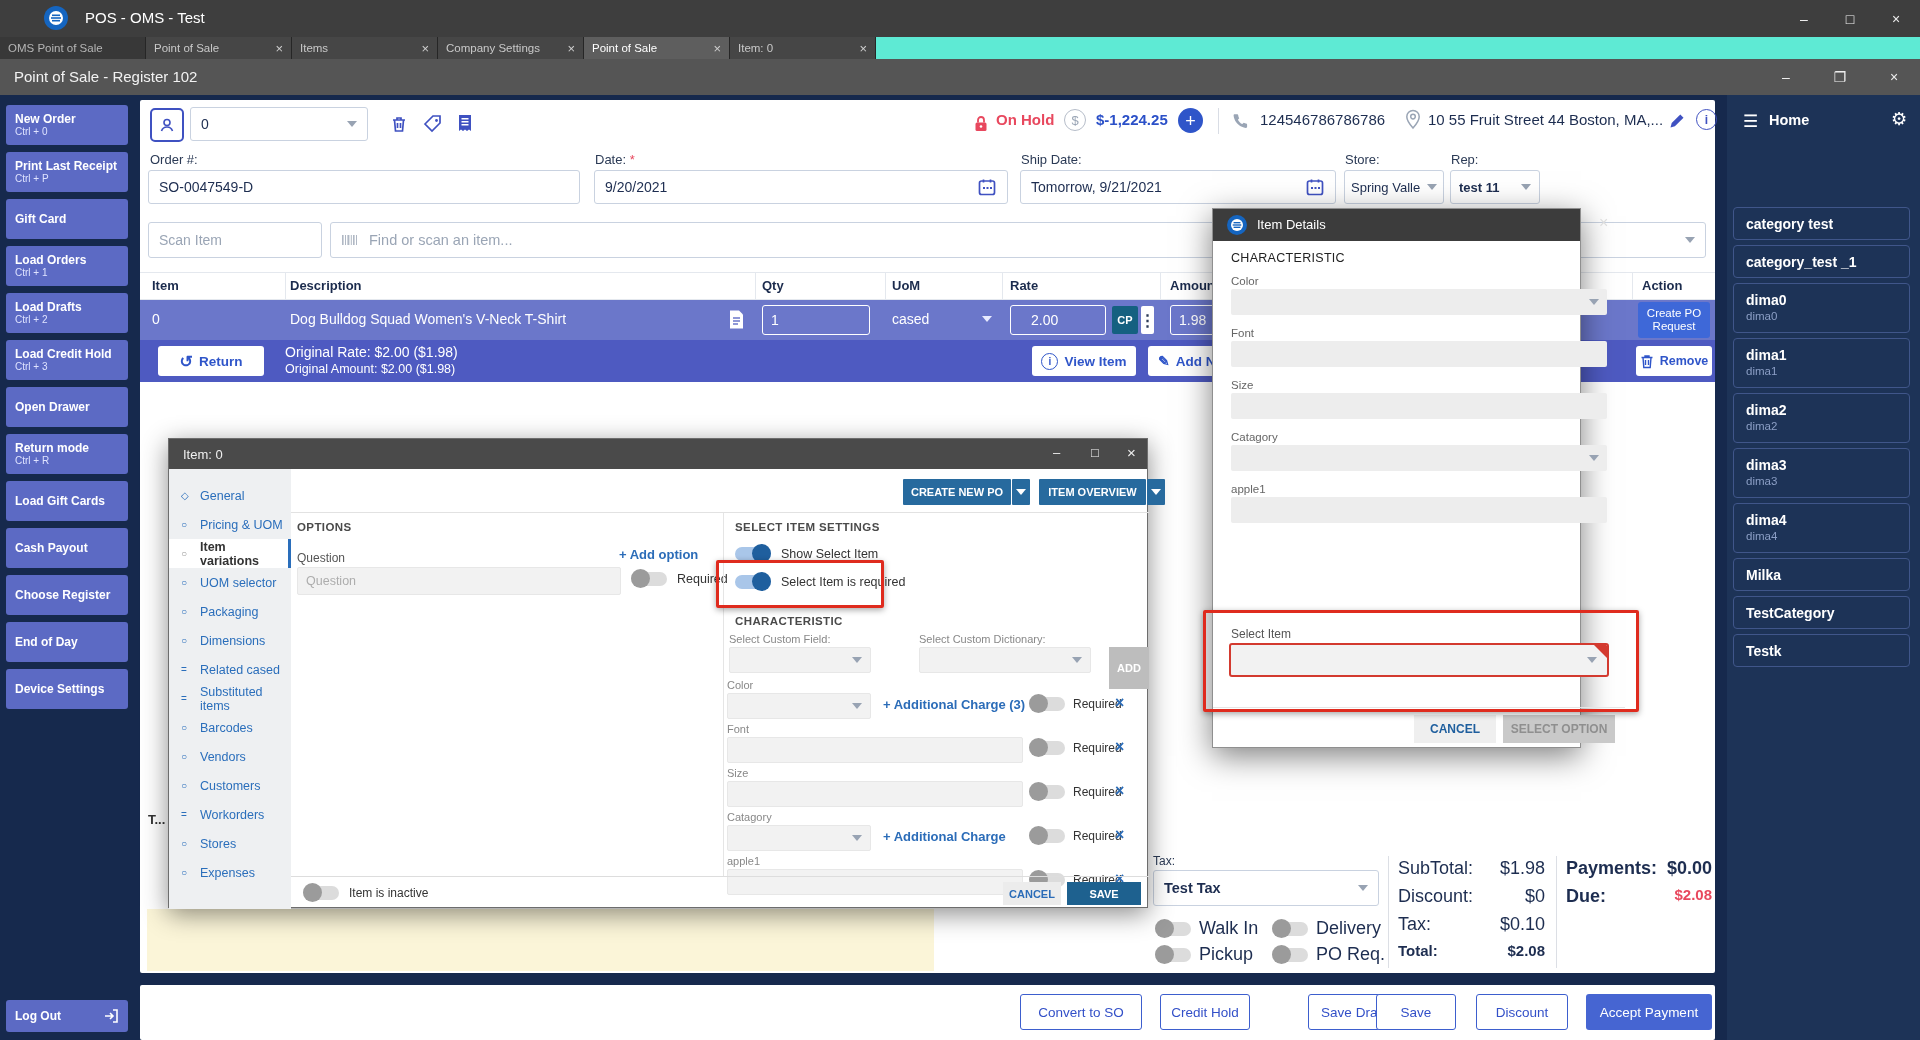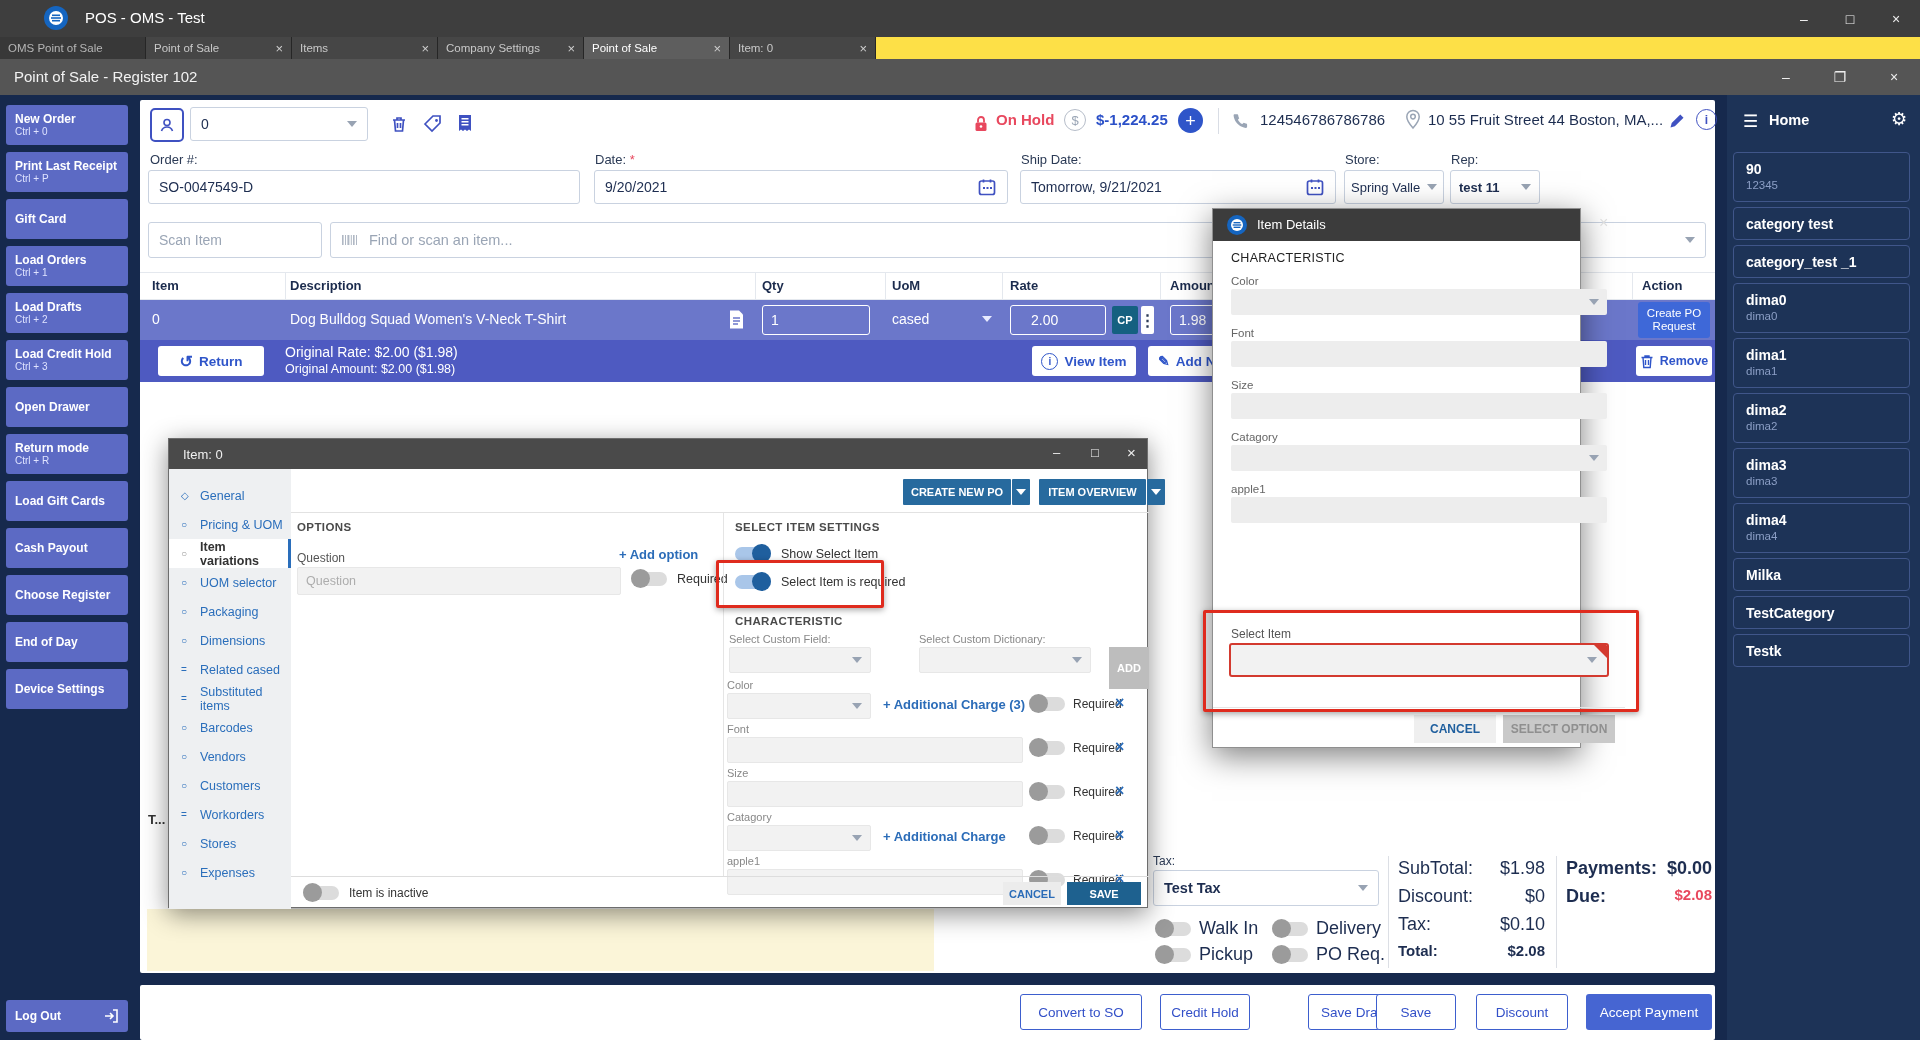--- a/index.html
+++ b/index.html
@@ -1,20 +1,20 @@
 <!DOCTYPE html>
 <html><head>
 <meta charset="utf-8">
 <style>
   html,body{margin:0;padding:0;width:1920px;height:1040px;overflow:hidden;
     font-family:"Liberation Sans",sans-serif;background:#16294d;position:relative;}
   .abs{position:absolute;}
   
   .titlebar{position:absolute;left:0;top:0;width:1920px;height:37px;background:#3e3e3e;color:#fff;}
-  .tabbar{position:absolute;left:0;top:37px;width:1920px;height:22px;background:#fde047;display:flex;}
+  .tabbar{position:absolute;left:0;top:37px;width:1920px;height:22px;background:#5eead4;display:flex;}
   .tab{width:146px;height:22px;background:#464646;color:#c9c9c9;font-size:11.5px;display:flex;align-items:center;
        padding:0 8px;box-sizing:border-box;border-right:1px solid #262626;justify-content:space-between;}
   .tab.first{background:#383838;color:#b5b5b5;}
   .tab.active{background:#5e5e5e;color:#fff;}
   .tab .x{color:#cfcfcf;font-size:13px;line-height:1;}
   .winbar{position:absolute;left:0;top:59px;width:1920px;height:36px;background:#555555;color:#f2f2f2;}
   .wc{position:absolute;top:0;width:44px;height:100%;display:flex;align-items:center;justify-content:center;color:#eee;font-size:14px;}
   
   .sbtn{position:absolute;left:6px;width:122px;height:40px;background:#5c6ac4;border-radius:3px;color:#fff;
         display:flex;flex-direction:column;justify-content:center;padding:0 9px;box-sizing:border-box;cursor:pointer;}
@@ -434,24 +434,20 @@
   <div class="bbtn" style="left:1236px;top:9px;width:80px;">Save</div>
   <div class="bbtn" style="left:1336px;top:9px;width:92px;">Discount</div>
   <div class="bbtn" style="left:1446px;top:9px;width:126px;background:#4665d2;color:#fff;border:none;">Accept Payment</div>
 </div>
 
 <div class="rpanel">
   <div class="abs" style="left:16px;top:16px;color:#fff;font-size:17px;cursor:pointer;">☰</div>
   <div class="abs" style="left:42px;top:17px;color:#fff;font-size:14.5px;font-weight:bold;">Home</div>
   <div class="abs" style="left:164px;top:13px;color:#fff;font-size:18px;cursor:pointer;">⚙</div>
 
-  <div class="card" style="top:57px;height:50px;">
-      <div class="ct">90</div>
-      <div class="cs">12345</div>
-    </div>
   <div class="card" style="top:112px;height:33px;">
       <div class="ct">category test</div>
     </div>
   <div class="card" style="top:150px;height:33px;">
       <div class="ct">category_test _1</div>
     </div>
   <div class="card" style="top:188px;height:50px;">
       <div class="ct">dima0</div>
       <div class="cs">dima0</div>
     </div>

